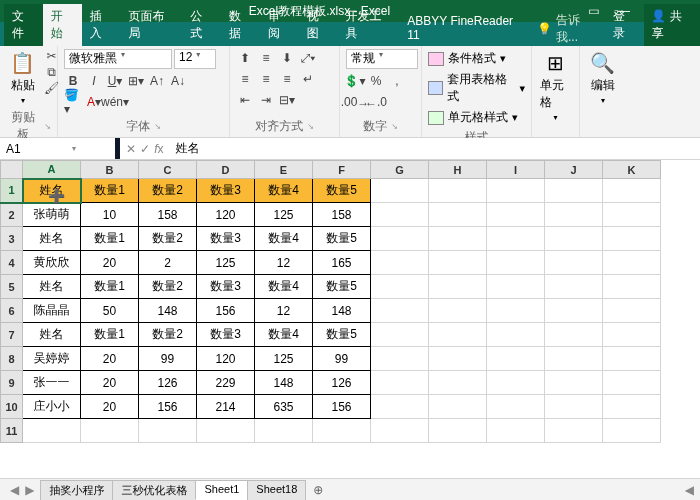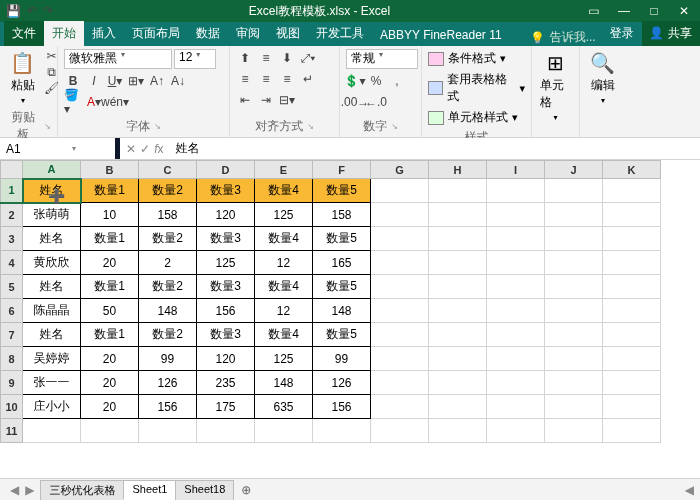--- a/index.html
+++ b/index.html
@@ -73,20 +73,21 @@
     <div>□</div>
     <div>✕</div>
   </div>
 </div>
 
 <div class="ribbon-tabs">
   <div class="rtab" style="background:#0a5a30">文件</div>
   <div class="rtab active">开始</div>
   <div class="rtab">插入</div>
   <div class="rtab">页面布局</div>
+  <div class="rtab">公式</div>
   <div class="rtab">数据</div>
   <div class="rtab">审阅</div>
   <div class="rtab">视图</div>
   <div class="rtab">开发工具</div>
   <div class="rtab">ABBYY FineReader 11</div>
   <div class="rtab-sep"></div>
   <div class="tellme">
       <span>💡</span>
       <span>告诉我...</span>
     </div>
@@ -375,35 +376,35 @@
           <td class="cell"></td>
           <td class="cell"></td>
           <td class="cell"></td>
           <td class="cell"></td>
         </tr>
         <tr>
           <th class="rowhdr">9</th>
           <td class="cell b">张一一</td>
           <td class="cell b">20</td>
           <td class="cell b">126</td>
-          <td class="cell b">235</td>
+          <td class="cell b">229</td>
           <td class="cell b">148</td>
           <td class="cell b">126</td>
           <td class="cell"></td>
           <td class="cell"></td>
           <td class="cell"></td>
           <td class="cell"></td>
           <td class="cell"></td>
         </tr>
         <tr>
           <th class="rowhdr">10</th>
           <td class="cell b">庄小小</td>
           <td class="cell b">20</td>
           <td class="cell b">156</td>
-          <td class="cell b">175</td>
+          <td class="cell b">214</td>
           <td class="cell b">635</td>
           <td class="cell b">156</td>
           <td class="cell"></td>
           <td class="cell"></td>
           <td class="cell"></td>
           <td class="cell"></td>
           <td class="cell"></td>
         </tr>
         <tr>
           <th class="rowhdr">11</th>
@@ -423,20 +424,21 @@
     </table>
   <span class="cursor-img" style="left:48px;top:28px">➕</span>
 </div>
 
 <div class="tabs-row">
   <div class="st-nav">
     <span>◀</span>
     <span>▶</span>
   </div>
   <div id="sheet-tabs" style="display:flex">
+      <div class="sheet-tab">抽奖小程序</div>
       <div class="sheet-tab">三秒优化表格</div>
       <div class="sheet-tab active">Sheet1</div>
       <div class="sheet-tab">Sheet18</div>
     </div>
   <span class="add-sheet">⊕</span>
   <div style="flex:1"></div>
   <span style="color:#888;padding:0 6px">◀</span>
 </div>
 
 </body></html>

